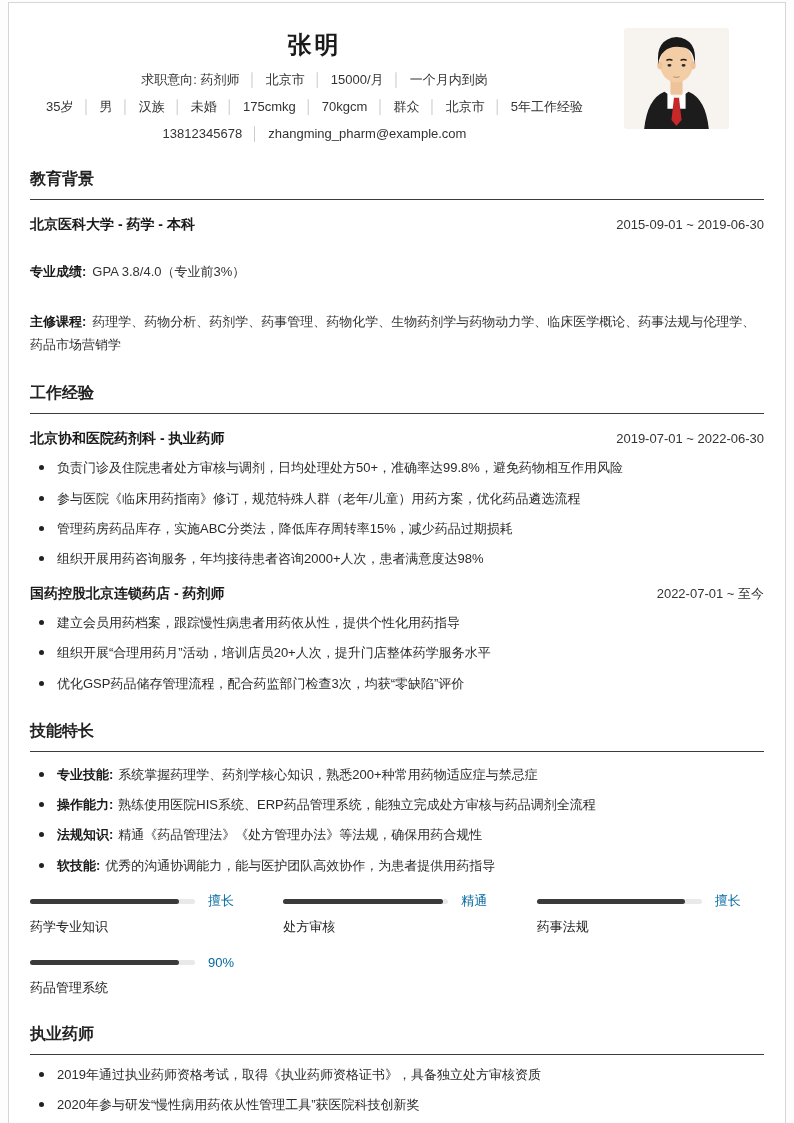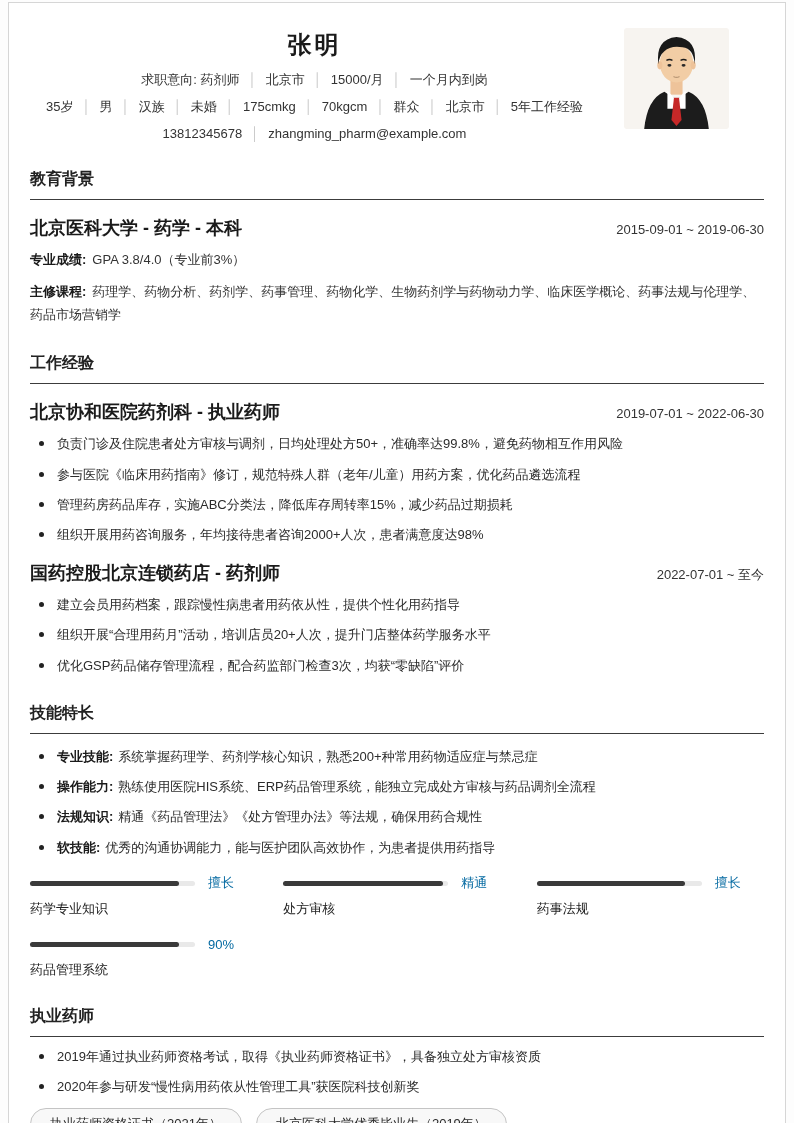--- a/index.html
+++ b/index.html
@@ -20,23 +20,23 @@
     border-radius: 3px; overflow: hidden; background: #f7f4f0; flex: 0 0 auto;
   }
   .photo svg { width: 100%; height: 100%; display: block; }
   
   .section { margin-top: 27px; }
   .section-title {
     font-size: 16px; font-weight: bold; color: #222;
     padding-bottom: 9px; border-bottom: 1.5px solid #3c3c3c;
   }
   .entry-head { display: flex; justify-content: space-between; align-items: baseline; margin-top: 16px; }
-  .entry-title { font-size: 18px; font-weight: bold; color: #1a1a1a; }
+  .entry-title { font-size: 14px; font-weight: bold; color: #1a1a1a; }
   .entry-date { font-size: 13px; color: #333; }
-  .detail-line { margin-top: 9px; font-size: 13px; color: #333; line-height: 1.75; }
+  .detail-line { margin-top: 27px; font-size: 13px; color: #333; line-height: 1.75; }
   .detail-label { font-weight: bold; color: #1a1a1a; margin-right: 6px; }
   
   .bullets { list-style: none; margin-top: 11px; }
   .bullets li { position: relative; padding-left: 27px; font-size: 13px; color: #2b2b2b; line-height: 1.45; margin-bottom: 11.5px; }
   .bullet-dot { position: absolute; left: 9px; top: 6px; width: 5px; height: 5px; border-radius: 50%; background: #222; }
   .bullet-label { font-weight: bold; color: #1a1a1a; margin-right: 5px; }
   
   .bars-grid { display: grid; grid-template-columns: 1fr 1fr 1fr; column-gap: 26px; row-gap: 20px; margin-top: 19px; }
   .bar-row { display: flex; align-items: center; height: 13px; }
   .bar-track { width: 165px; height: 5px; border-radius: 3px; position: relative; }

